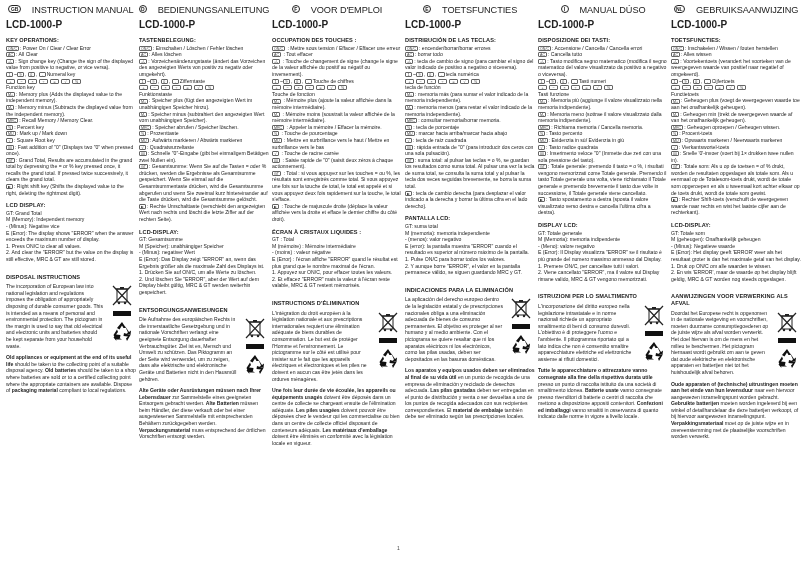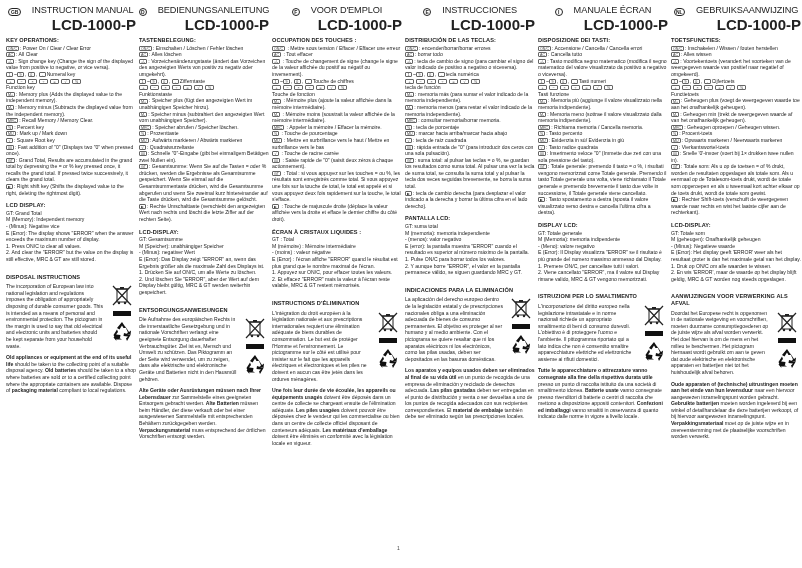--- a/index.html
+++ b/index.html
@@ -1,25 +1,25 @@
 <!DOCTYPE html>
 <html><head>
 <meta charset="utf-8">
 <style>
   html, body { margin:0; padding:0; background:#fff; }
   body { width:802px; height:568px; overflow:hidden; position:relative;
          font-family:"Liberation Sans", sans-serif; color:#222; }
   .cols { position:absolute; left:6px; top:4px; right:4px; bottom:0; display:flex; gap:3px; }
   .col { width:130px; flex:0 0 130px; font-size:5.1px; line-height:6.6px; }
-  .hdr { display:flex; align-items:flex-end; justify-content:center; gap:11px;
+  .hdr { display:flex; align-items:flex-start; justify-content:center; gap:11px;
          font-size:9.2px; line-height:11px; margin-top:1px; white-space:nowrap; letter-spacing:-0.1px; }
   .badge { display:inline-flex; align-items:center; justify-content:center;
            height:8px; min-width:8px; padding:0 1.5px; border:0.8px solid #222; border-radius:5px;
            font-size:5px; font-weight:bold; line-height:8px; box-sizing:border-box; }
-  .model { text-align:right; font-weight:bold; font-size:15px; line-height:13px; margin:2px 0 6px; }
+  .model { text-align:left; font-weight:bold; font-size:10px; line-height:13px; margin:2px 0 6px; }
   .sec { font-weight:bold; font-size:5.6px; margin:4px 0 1px; letter-spacing:0.1px; }
   .sec.big { margin-top:11px; }
   .ln { margin:0; }
   .k { display:inline-block; border:0.6px solid #666; border-radius:1px; font-size:3.6px; line-height:4.6px;
        height:5px; min-width:7px; text-align:center; padding:0 1px; vertical-align:middle; box-sizing:border-box; color:#444; margin-right:1px; }
   .keyrow .k { min-width:9px; margin-right:2px; }
   .disp { position:relative; margin-top:3px; }
   .disp .txt { width:98px; }
   .icons { position:absolute; right:2px; top:2px; width:24px; display:flex; flex-direction:column; align-items:center; gap:4px; }
   .weee svg, .recycle svg { display:block; }
@@ -218,21 +218,21 @@
           <path d="M9 19.5 L3 19.5 L3.5 21 L0.5 17.5 L3.5 14.5 L3.5 16.5 Z" fill="#111" transform="translate(2,0)"></path>
         </svg>
       </span>
     </div>
   </div>
   <p class="ln para2"><span class="b">Une fois leur durée de vie écoulée, les appareils ou équipements usagés</span><span> doivent être déposés dans un centre de collecte se chargeant ensuite de l'élimination adéquate. </span><span class="b">Les piles usagées</span><span> doivent pouvoir être déposées chez le vendeur qui les commercialise ou bien dans un centre de collecte officiel disposant de conteneurs adéquats. </span><span class="b">Les matériaux d'emballage</span><span> doivent être éliminés en conformité avec la législation locale en vigueur.</span></p>
 </div>
   <div class="col">
   <div class="hdr">
     <span class="badge">E</span>
-    <span>INSTRUCCIONES</span>
+    <span>TOETSFUNCTIES</span>
   </div>
   <div class="model">LCD-1000-P</div>
 
   <div class="sec">DISTRIBUCIÓN DE LAS TECLAS:</div>
   <p class="ln"><span class="k">ON/C</span><span>: encender/borrar/borrar errores</span></p>
   <p class="ln"><span class="k">AC</span><span>: borrar todo</span></p>
   <p class="ln"><span class="k">+/-</span><span>: tecla de cambio de signo (para cambiar el signo del valor indicado de positivo a negativo o viceversa).</span></p>
   <p class="ln"><span class="k">1</span>~<span class="k">9</span>, <span class="k">0</span>, <span class="k">.</span><span>tecla numérica</span></p>
   <p class="ln keyrow">
     <span class="k">+</span><span class="k">−</span><span class="k">×</span><span class="k">÷</span><span class="k">=</span><span class="k">√</span><span class="k">%</span>
@@ -281,21 +281,21 @@
           <path d="M9 19.5 L3 19.5 L3.5 21 L0.5 17.5 L3.5 14.5 L3.5 16.5 Z" fill="#111" transform="translate(2,0)"></path>
         </svg>
       </span>
     </div>
   </div>
   <p class="ln para2"><span class="b">Los aparatos y equipos usados deben ser eliminados al final de su vida útil</span><span> en un punto de recogida de una empresa de eliminación y reciclado de desechos adecuada. </span><span class="b">Las pilas gastadas</span><span> deben ser entregadas en el punto de distribución y venta o ser devueltas a uno de los puntos de recogida adecuados con sus recipientes correspondientes. El </span><span class="b">material de embalaje</span><span> también debe ser eliminado según las prescripciones locales.</span></p>
 </div>
   <div class="col">
   <div class="hdr">
     <span class="badge">I</span>
-    <span>MANUALE ÉCRAN</span>
+    <span>MANUAL DÚSO</span>
   </div>
   <div class="model">LCD-1000-P</div>
 
   <div class="sec">DISPOSIZIONE DEI TASTI:</div>
   <p class="ln"><span class="k">ON/C</span><span>: Accensione / Cancella / Cancella errori</span></p>
   <p class="ln"><span class="k">AC</span><span>: Cancella tutto</span></p>
   <p class="ln"><span class="k">+/-</span><span>: Tasto modifica segno matematico (modifica il segno matematico del valore visualizzato da positivo a negativo o viceversa).</span></p>
   <p class="ln"><span class="k">1</span>~<span class="k">9</span>, <span class="k">0</span>, <span class="k">.</span><span>Tasti numeri</span></p>
   <p class="ln keyrow">
     <span class="k">+</span><span class="k">−</span><span class="k">×</span><span class="k">÷</span><span class="k">=</span><span class="k">√</span><span class="k">%</span>

